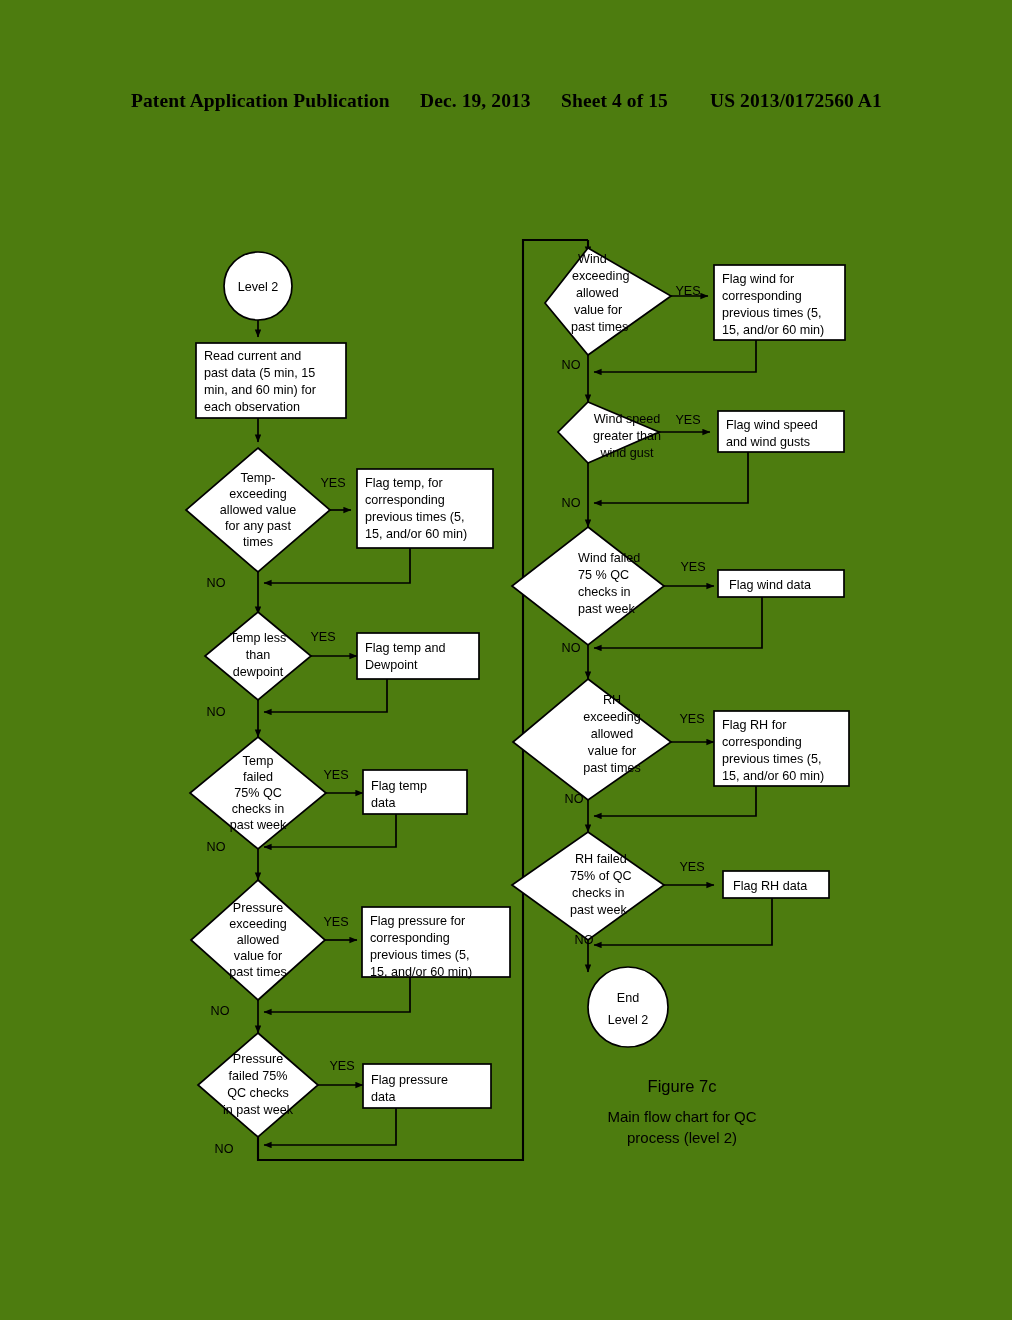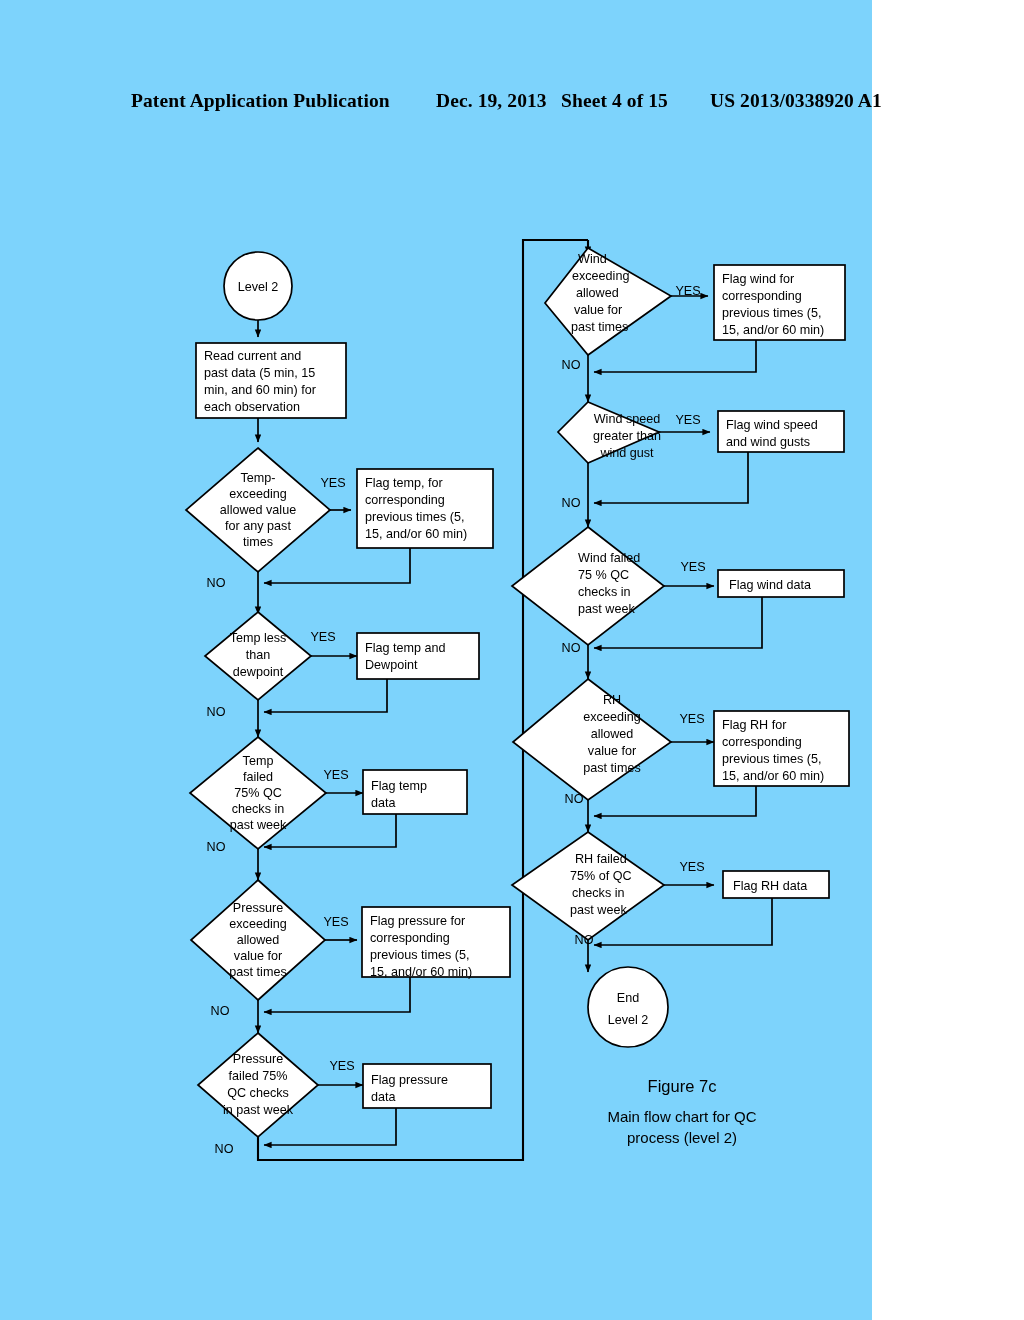--- a/index.html
+++ b/index.html
@@ -10,23 +10,23 @@
   body {
     width: 1024px;
     height: 1320px;
     font-family: "Liberation Sans", sans-serif;
     color: #000000;
     position: relative;
     overflow: hidden;
   }
   #page {
     position: relative;
-    width: 872px;
+    width: 1012px;
     height: 1320px;
-    background: #7dd3fc;
+    background: #4d7c0f;
   }
   
   .patent-header {
     position: absolute;
     left: 0;
     top: 84px;
     width: 1024px;
     height: 34px;
     display: flex;
     align-items: center;
@@ -35,21 +35,21 @@
     font-size: 19.5px;
     letter-spacing: 0.1px;
     white-space: nowrap;
   }
   .hdr-pub {
     position: absolute;
     left: 131px;
   }
   .hdr-date {
     position: absolute;
-    left: 436px;
+    left: 420px;
   }
   .hdr-sheet {
     position: absolute;
     left: 561px;
   }
   .hdr-patno {
     position: absolute;
     left: 710px;
   }
   
@@ -112,21 +112,21 @@
 </style>
 </head>
 <body>
 
 <div id="page">
 
   <div class="patent-header">
     <span class="hdr-pub">Patent Application Publication</span>
     <span class="hdr-date">Dec. 19, 2013</span>
     <span class="hdr-sheet">Sheet 4 of 15</span>
-    <span class="hdr-patno">US 2013/0338920 A1</span>
+    <span class="hdr-patno">US 2013/0172560 A1</span>
   </div>
 
   <svg id="figure-svg" viewBox="0 0 1024 1320">
     <defs>
       <marker id="arrow" markerWidth="9" markerHeight="9" refX="7.6" refY="3.2" orient="auto" markerUnits="userSpaceOnUse">
         <path d="M0,0 L8,3.2 L0,6.4 z" fill="#000000"></path>
       </marker>
     </defs>
 
     <g>

